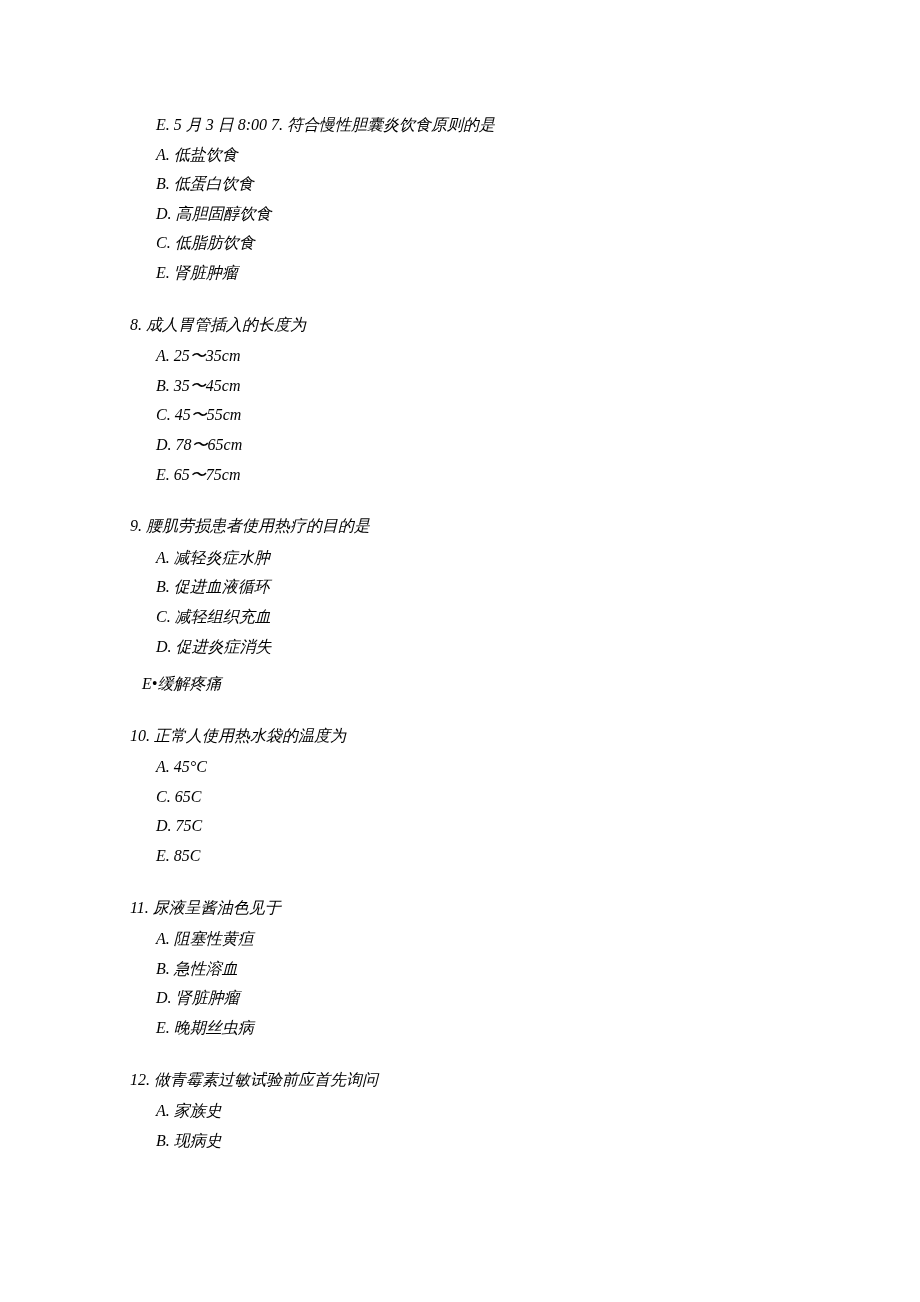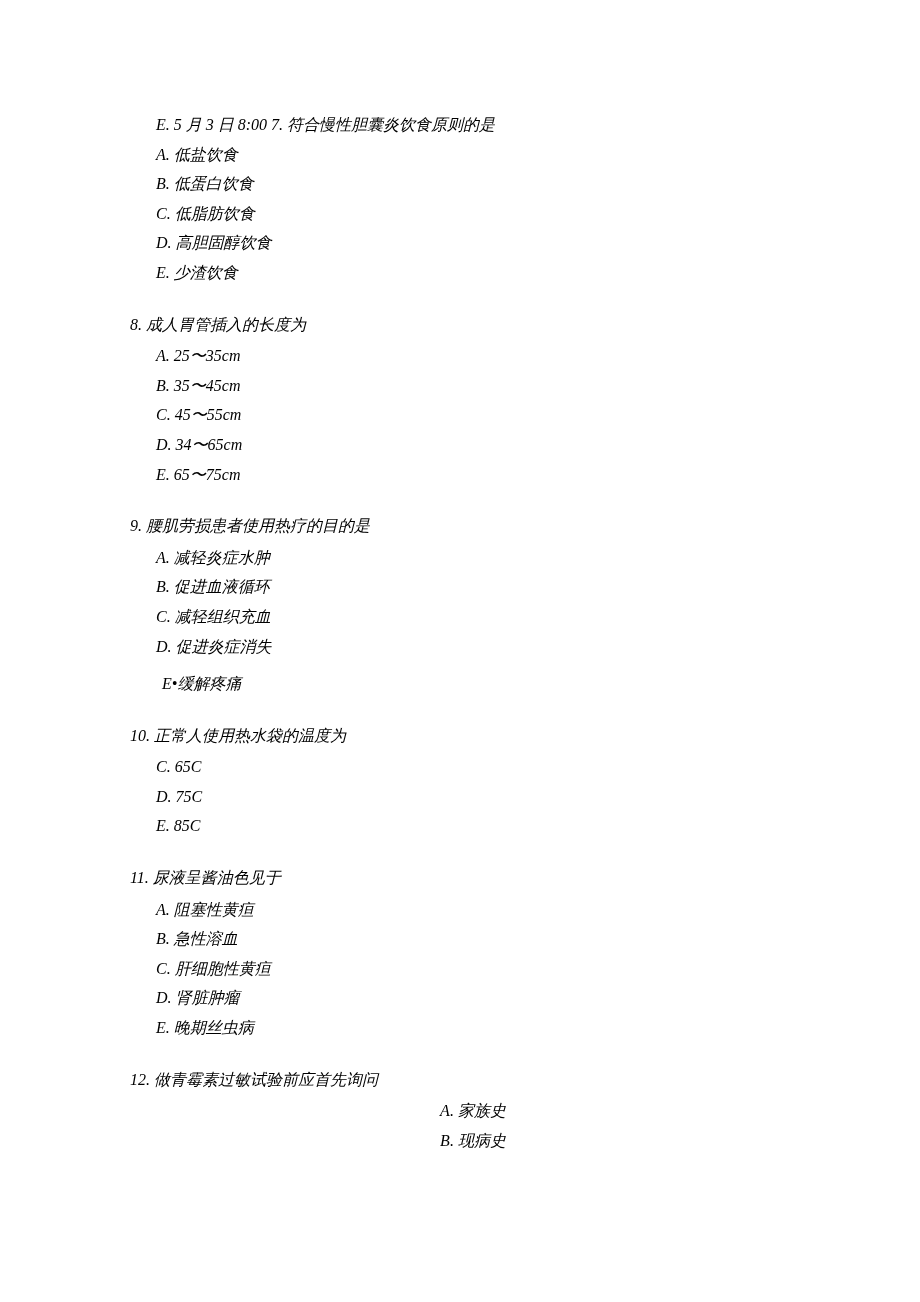--- a/index.html
+++ b/index.html
@@ -16,56 +16,56 @@
     .option { white-space: pre; }
     .question-line { margin-bottom: 2px; }
   </style>
 </head>
 <body>
 
 <div class="option-block">
   <div class="option">E. 5 月 3 日 8:00 7. 符合慢性胆囊炎饮食原则的是</div>
   <div class="option">A. 低盐饮食</div>
   <div class="option">B. 低蛋白饮食</div>
+  <div class="option">D. 高胆固醇饮食</div>
   <div class="option">C. 低脂肪饮食</div>
-  <div class="option">D. 高胆固醇饮食</div>
-  <div class="option">E. 少渣饮食</div>
+  <div class="option">E. 肾脏肿瘤</div>
 </div>
 
 <div class="question-line">8.  成人胃管插入的长度为</div>
 <div class="option-block">
   <div class="option">A. 25〜35cm</div>
   <div class="option">B. 35〜45cm</div>
   <div class="option">C. 45〜55cm</div>
-  <div class="option">D. 34〜65cm</div>
+  <div class="option">D. 78〜65cm</div>
   <div class="option">E. 65〜75cm</div>
 </div>
 
 <div class="question-line">9.  腰肌劳损患者使用热疗的目的是</div>
 <div class="option-block" style="margin-bottom:8px;">
   <div class="option">A. 减轻炎症水肿</div>
   <div class="option">B. 促进血液循环</div>
   <div class="option">C. 减轻组织充血</div>
   <div class="option">D. 促进炎症消失</div>
 </div>
-<div class="option" style="margin-left:32px; margin-bottom:22px;">E•缓解疼痛</div>
+<div class="option" style="margin-left:12px; margin-bottom:22px;">E•缓解疼痛</div>
 
 <div class="question-line">10.  正常人使用热水袋的温度为</div>
 <div class="option-block">
+  <div class="option">A. 45°C</div>
   <div class="option">C. 65C</div>
   <div class="option">D. 75C</div>
   <div class="option">E. 85C</div>
 </div>
 
 <div class="question-line">11.  尿液呈酱油色见于</div>
 <div class="option-block">
   <div class="option">A. 阻塞性黄疸</div>
   <div class="option">B. 急性溶血</div>
-  <div class="option">C. 肝细胞性黄疸</div>
   <div class="option">D. 肾脏肿瘤</div>
   <div class="option">E. 晚期丝虫病</div>
 </div>
 
 <div class="question-line">12.  做青霉素过敏试验前应首先询问</div>
-<div class="option-block" style="margin-bottom:0;text-align:center;">
+<div class="option-block" style="margin-bottom:0;">
   <div class="option">A. 家族史</div>
   <div class="option">B. 现病史</div>
 </div>
 
 </body></html>

